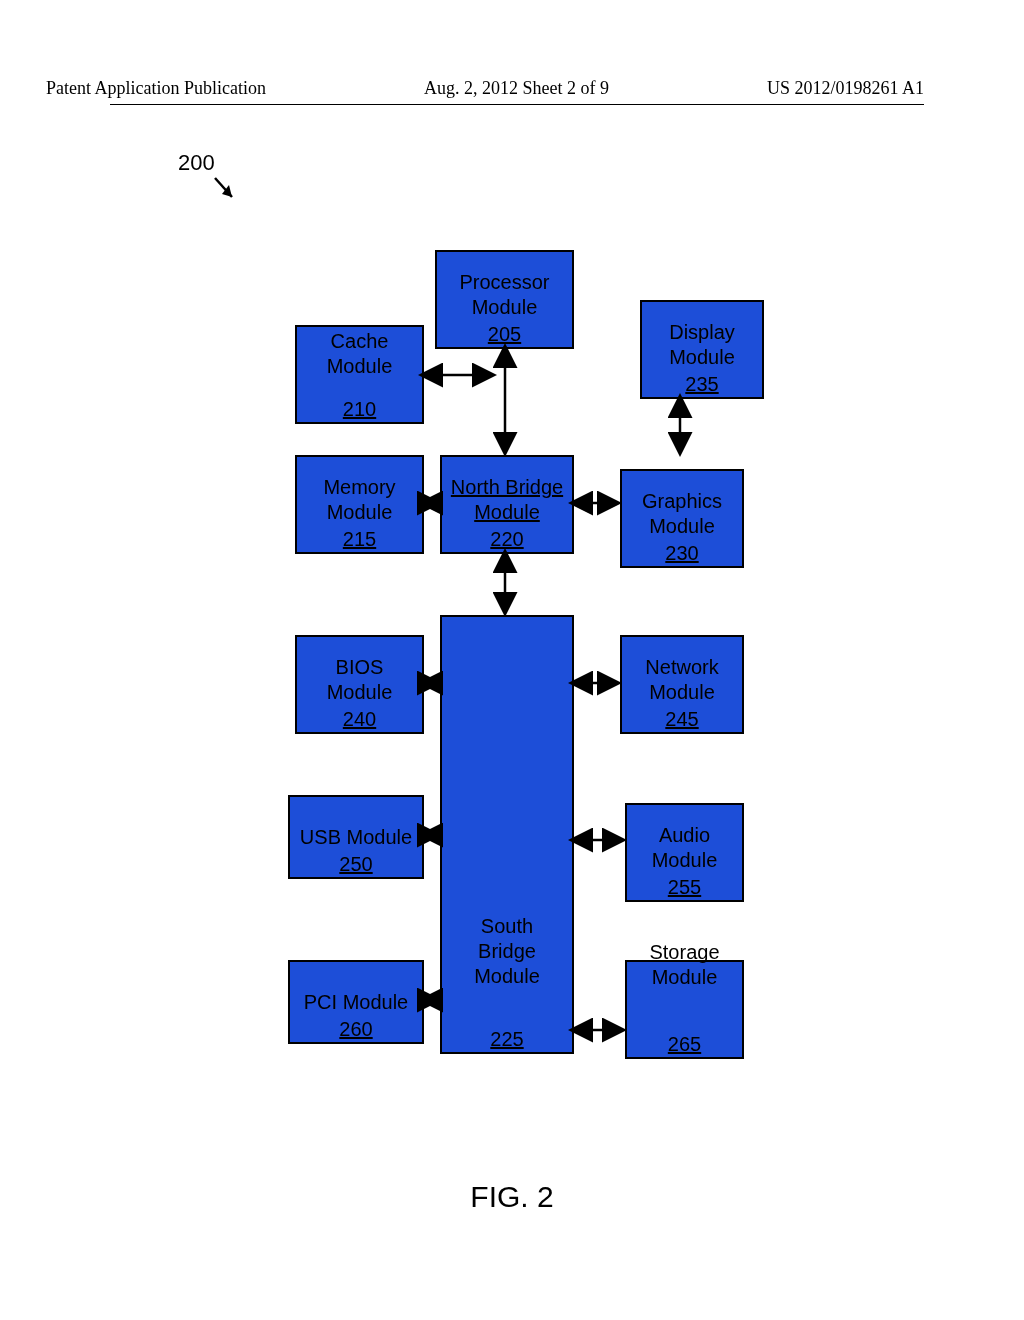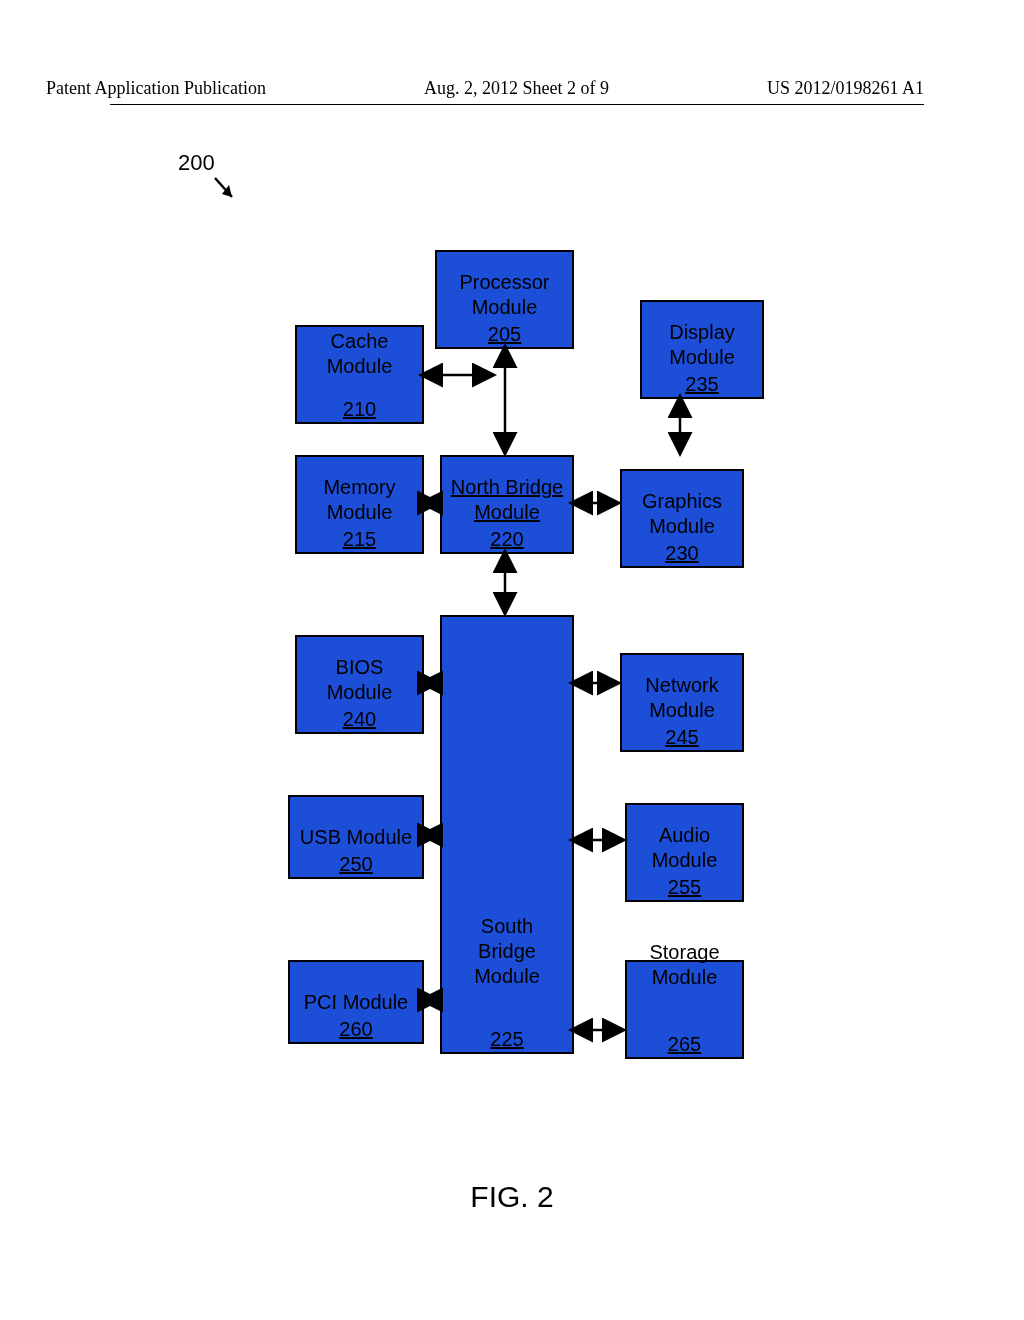--- a/index.html
+++ b/index.html
@@ -141,21 +141,21 @@
   <div class="box" style="left:440px; top:375px; width:130px; height:435px;gap:36px;">
     <span class="name">South<br>Bridge<br>Module</span>
     <span class="num">225</span>
   </div>
 
   <div class="box" style="left:295px; top:395px; width:125px; height:95px;">
     <span class="name">BIOS<br>Module</span>
     <span class="num">240</span>
   </div>
 
-  <div class="box" style="left:620px; top:413px; width:120px; height:95px;">
+  <div class="box" style="left:620px; top:395px; width:120px; height:95px;">
     <span class="name">Network<br>Module</span>
     <span class="num">245</span>
   </div>
 
   <div class="box" style="left:288px; top:555px; width:132px; height:80px;">
     <span class="name">USB Module</span>
     <span class="num">250</span>
   </div>
 
   <div class="box" style="left:625px; top:555px; width:115px; height:95px;margin-top:8px;">

